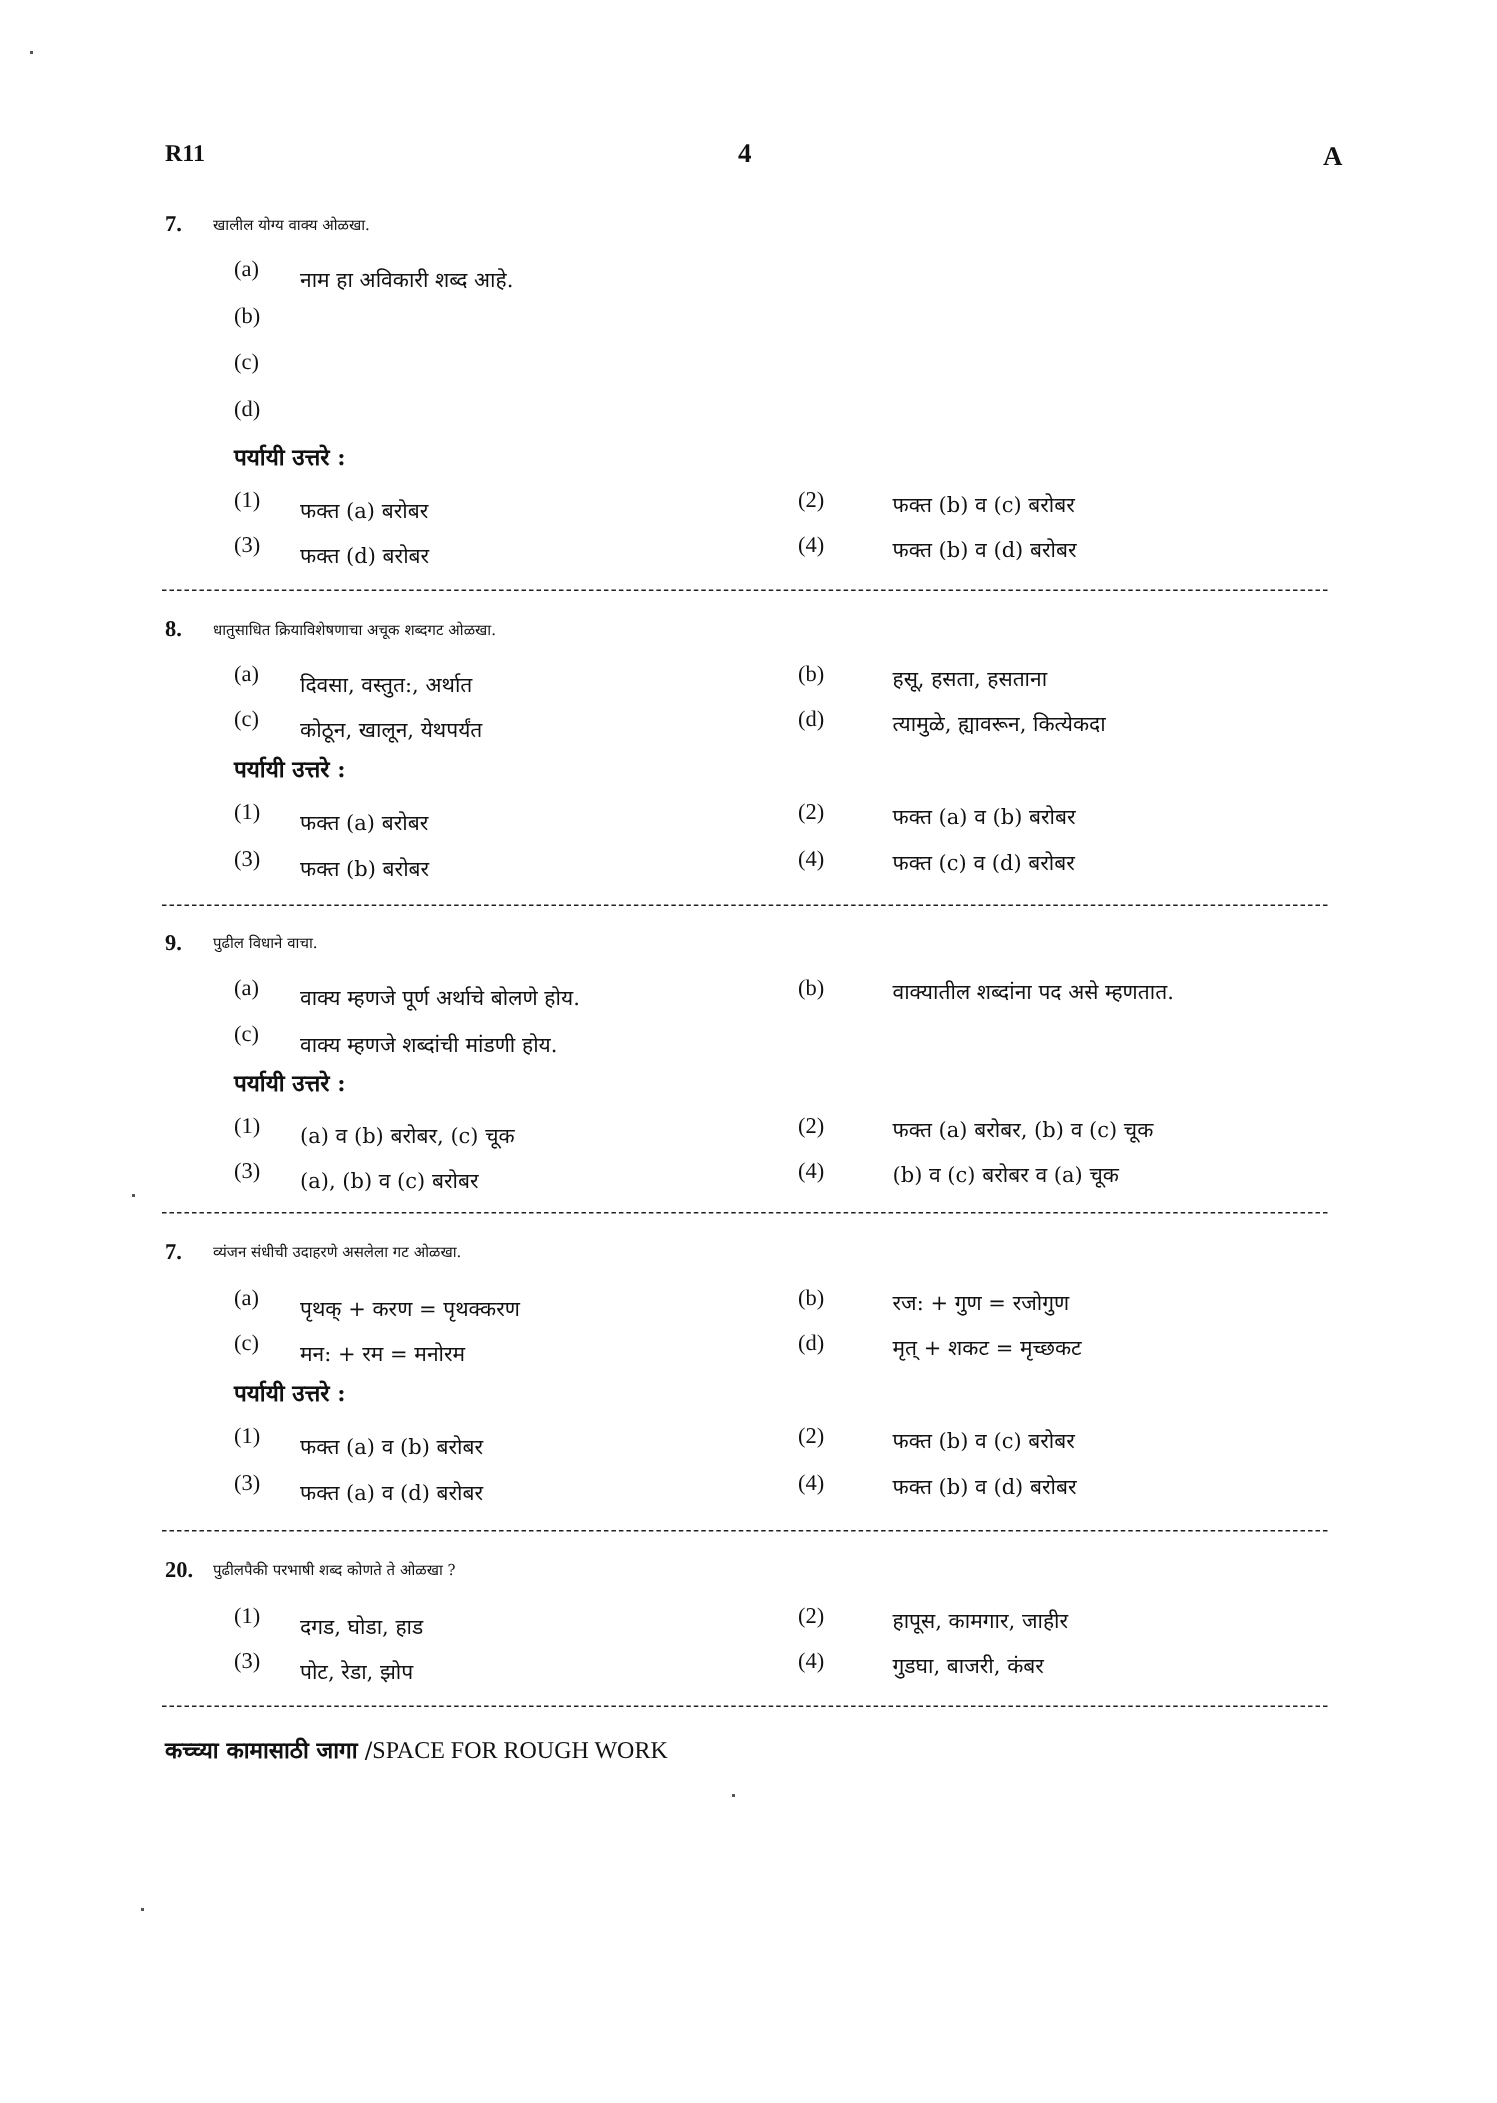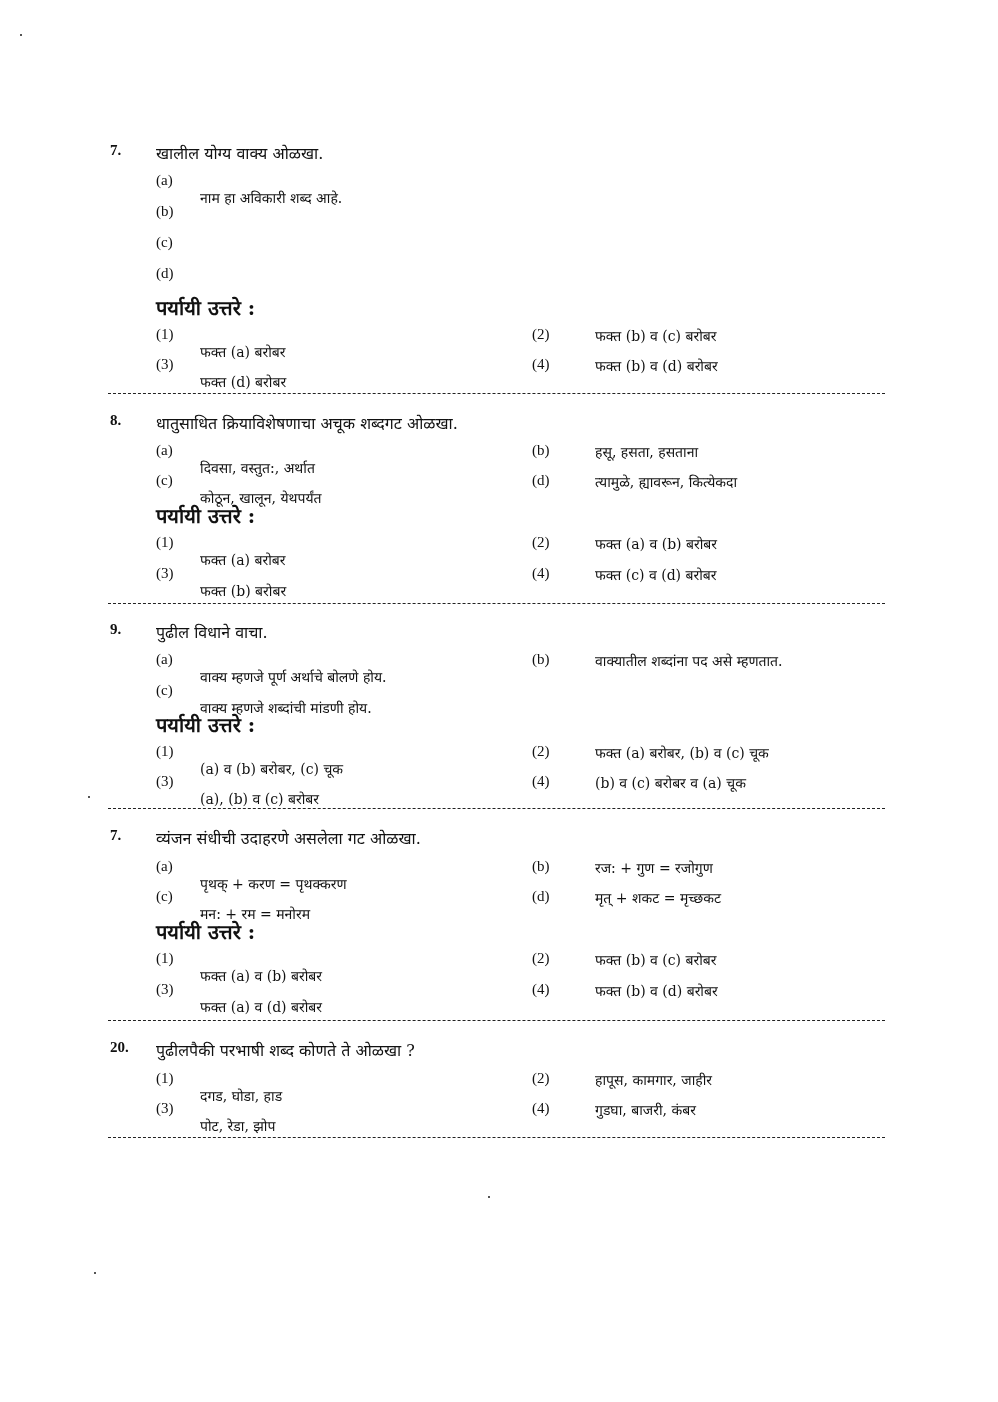--- a/index.html
+++ b/index.html
@@ -56,61 +56,61 @@
     .q-num {
       position: absolute;
       left: 0;
       top: 0;
       font-family: "Liberation Serif", serif;
       font-weight: bold;
       font-size: 15px;
     }
     .q-text {
       position: absolute;
-      left: 46px;
-      top: 0;
-      font-size: 16px;
+      left: 32px;
+      top: 0;
+      font-size: 10px;
       white-space: nowrap;
     }
     .row {
       position: absolute;
       left: 46px;
       height: 22px;
       width: 730px;
       font-size: 14px;
       white-space: nowrap;
     }
     .lbl {
       position: absolute;
       left: 0;
       top: 0;
       font-family: "Liberation Serif", serif;
       font-size: 15px;
     }
     .txt {
       position: absolute;
       left: 44px;
-      top: 16px;
+      top: 4px;
     }
     .lbl2 {
       position: absolute;
       left: 376px;
       top: 0;
       font-family: "Liberation Serif", serif;
       font-size: 15px;
     }
     .txt2 {
       position: absolute;
       left: 439px;
       top: 0;
     }
     .alt-heading {
       position: absolute;
       left: 46px;
-      font-size: 20px;
+      font-size: 15px;
       font-weight: bold;
     }
     .divider {
       position: absolute;
       left: 108px;
       width: 777px;
       height: 0;
       border-top: 1.5px dashed #222;
     }
     .footer {
@@ -131,20 +131,25 @@
       position: absolute;
       width: 2px; height: 2px;
       background: #555;
     }
   </style>
 </head>
 <body>
 
 <div class="page">
 
+  <div class="header">
+    <span class="hdr-code">R11</span>
+    <span class="hdr-page">4</span>
+    <span class="hdr-set">A</span>
+  </div>
 
   <div class="question" style="top:142px;">
     <span class="q-num">7.</span>
     <span class="q-text">खालील योग्य वाक्य ओळखा.</span>
 
     <div class="row" style="top:30px;">
       <span class="lbl">(a)</span>
       <span class="txt">नाम हा अविकारी शब्द आहे.</span>
     </div>
     <div class="row" style="top:61px;">
@@ -278,18 +283,21 @@
     </div>
     <div class="row" style="top:61px;">
       <span class="lbl">(3)</span>
       <span class="txt">पोट, रेडा, झोप</span>
       <span class="lbl2">(4)</span>
       <span class="txt2">गुडघा, बाजरी, कंबर</span>
     </div>
   </div>
   <div class="divider" style="top:1137px;"></div>
 
+  <div class="footer">
+    <span class="mr">कच्च्या कामासाठी जागा</span><span> /</span><span class="en">SPACE FOR ROUGH WORK</span>
+  </div>
 
   <span class="speck" style="left:20px;top:34px;"></span>
   <span class="speck" style="left:88px;top:796px;"></span>
   <span class="speck" style="left:94px;top:1272px;"></span>
   <span class="speck" style="left:488px;top:1196px;"></span>
 </div>
 
 </body></html>

